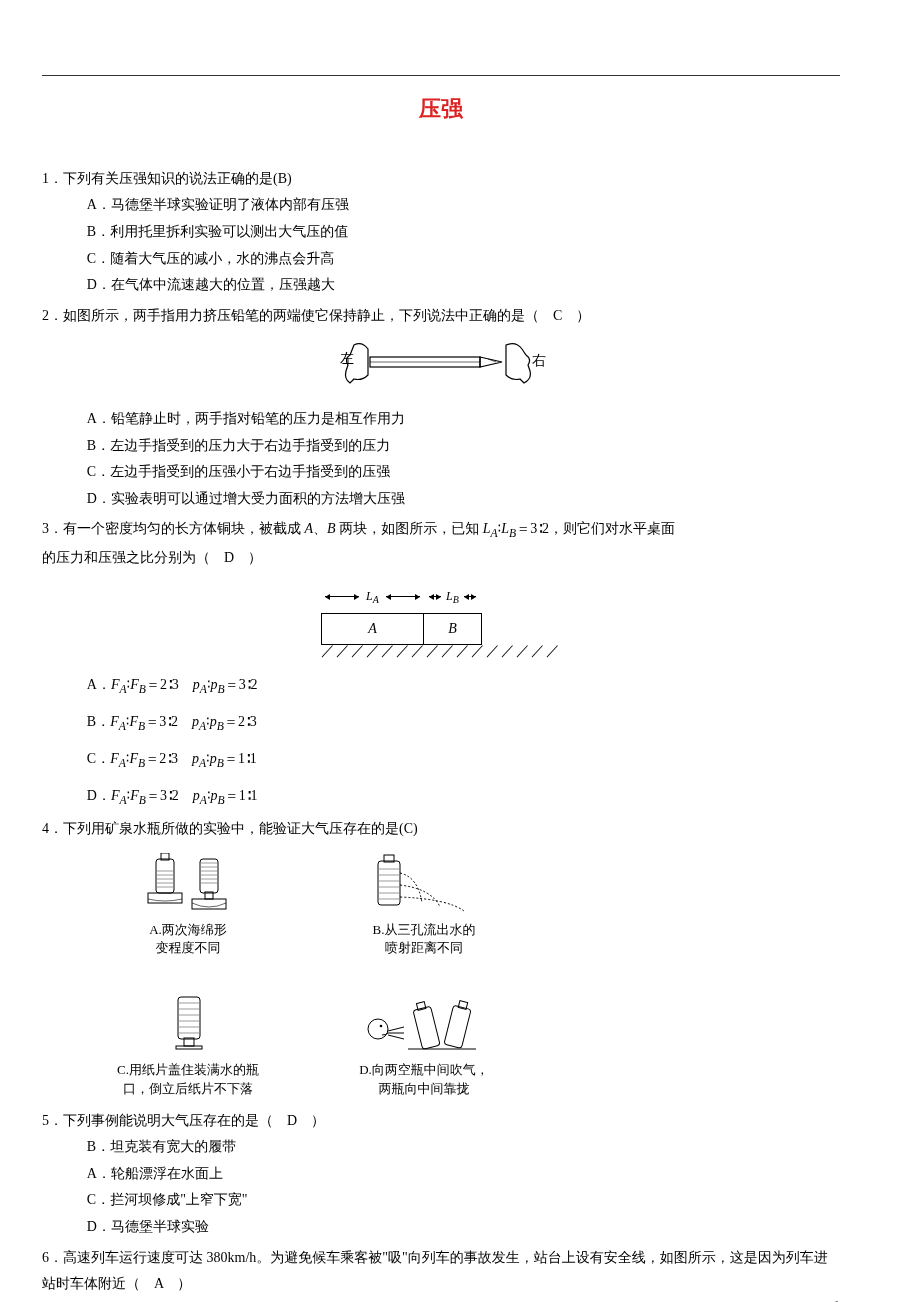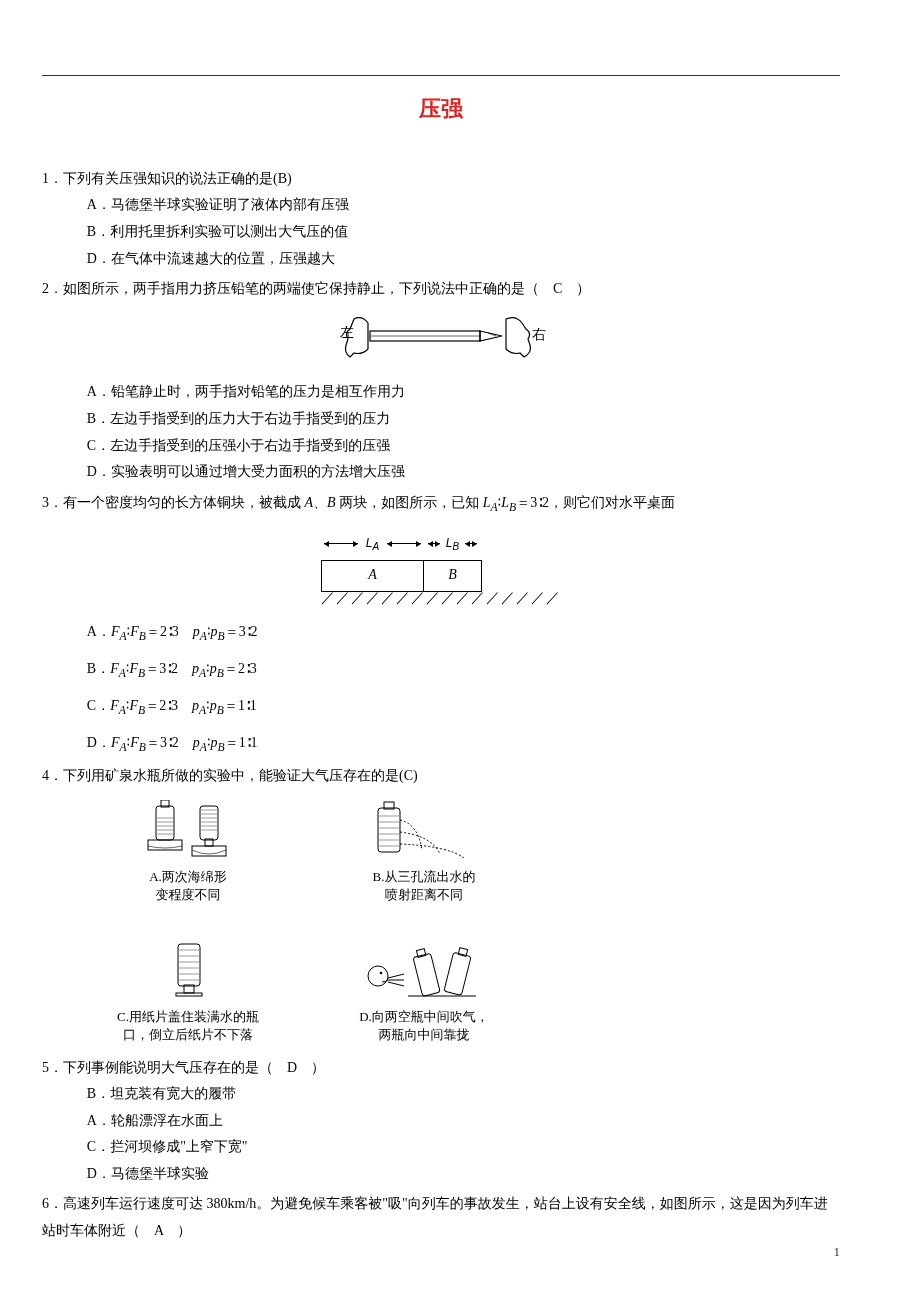--- a/index.html
+++ b/index.html
@@ -67,21 +67,21 @@
     font-family: monospace;
     letter-spacing: 1px;
     font-size: 14px;
     line-height: 10px;
     text-align: center;
   }
   .dim-row td {
     border: none;
     font-size: 12px;
     font-style: italic;
-    font-family: Liberation Sans, sans-serif;
+    font-family: Liberation Serif, serif;
     text-align: center;
     padding-bottom: 2px;
     position: relative;
   }
   .dim-arrow {
     border-top: 1px solid #000;
     display: inline-block;
     height: 0;
     position: relative;
     vertical-align: middle;
@@ -135,20 +135,21 @@
 
 <div class="page">
   <div class="top-rule"></div>
   <div class="doc-title">压强</div>
 
   <div class="q-block">
     <div class="stem">1．下列有关压强知识的说法正确的是(B)</div>
     <div class="opts">
       <div class="opt-line">A．马德堡半球实验证明了液体内部有压强</div>
       <div class="opt-line">B．利用托里拆利实验可以测出大气压的值</div>
+      <div class="opt-line">C．随着大气压的减小，水的沸点会升高</div>
       <div class="opt-line">D．在气体中流速越大的位置，压强越大</div>
     </div>
   </div>
 
   <div class="q-block">
     <div class="stem">2．如图所示，两手指用力挤压铅笔的两端使它保持静止，下列说法中正确的是（　C　）</div>
     <div class="fig-center">
       <svg class="pencil-svg" viewBox="0 0 210 55">
 
         <path d="M18 10 Q26 6 32 14 L32 40 Q26 46 18 44 L14 48 Q8 44 10 36 L12 30 Q8 24 14 20 Z" fill="none" stroke="#000" stroke-width="1.2"></path>
@@ -169,20 +170,21 @@
       <div class="opt-line">B．左边手指受到的压力大于右边手指受到的压力</div>
       <div class="opt-line">C．左边手指受到的压强小于右边手指受到的压强</div>
       <div class="opt-line">D．实验表明可以通过增大受力面积的方法增大压强</div>
     </div>
   </div>
 
   <div class="q-block">
     <div class="stem">
       <span>3．有一个密度均匀的长方体铜块，被截成 </span><i style="font-family:'Times New Roman'">A</i><span>、</span><i style="font-family:'Times New Roman'">B</i><span> 两块，如图所示，已知 </span><i style="font-family:'Times New Roman'">L<sub>A</sub></i>∶<i style="font-family:'Times New Roman'">L<sub>B</sub></i><span>＝3∶2，则它们对水平桌面</span>
     </div>
+    <div class="stem">的压力和压强之比分别为（　D　）</div>
 
     <div class="fig-center">
       <div class="block-diagram">
         <table class="block-table">
           <tbody>
               <tr class="dim-row">
             <td style="width:100px">
               <span style="position:relative;display:inline-block;width:100%;">
                 <span class="dim-arrow" style="width:34px;"></span>
                 <span style="padding:0 4px;"><i>L<sub>A</sub></i></span>

